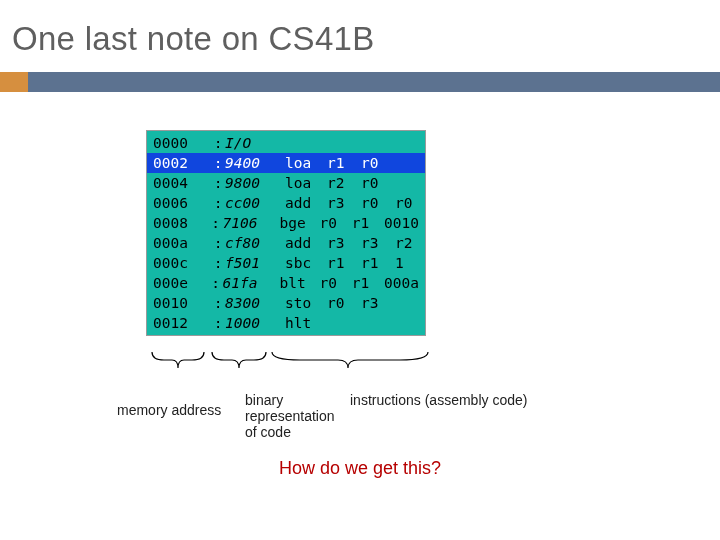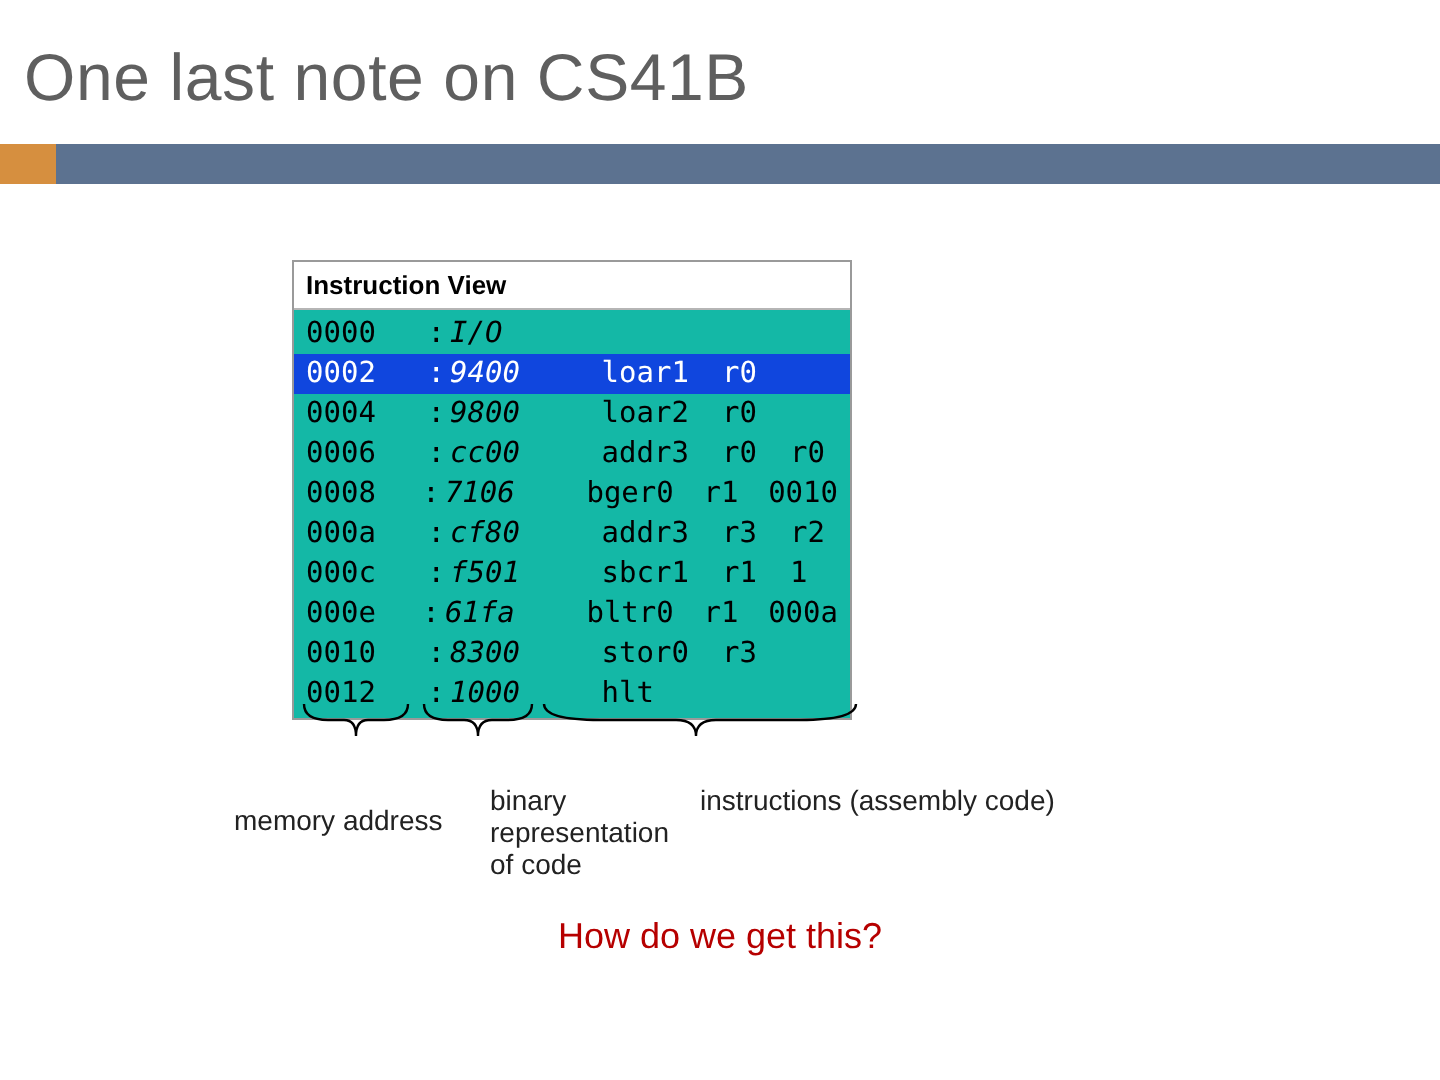--- a/index.html
+++ b/index.html
@@ -69,21 +69,21 @@
     white-space: pre;
     padding: 0 6px;
   }
   .iv-row.sel {
     background: #1046de;
     color: #ffffff;
   }
   .addr { width: 52px; }
   .colon { width: 20px; }
   .hexv { width: 60px; font-style: italic; }
-  .mn { width: 42px; text-align: right; }
+  .mn { width: 42px; }
   .a1 { width: 34px; }
   .a2 { width: 34px; }
   .a3 { }
 
   .braces {
     position: absolute;
     left: 150px;
     top: 348px;
     width: 280px;
     height: 30px;
@@ -131,21 +131,20 @@
 <body>
 
 <div class="slide">
   <div class="title">One last note on CS41B</div>
   <div class="divider-wrap">
     <div class="divider-orange"></div>
     <div class="divider-blue"></div>
   </div>
 
   <div class="instr-view">
-    <div class="iv-header">Instruction View</div>
     <div class="iv-body" id="iv-body">
         <div class="iv-row"><span class="addr">0000</span><span class="colon"> : </span><span class="hexv">I/O</span><span class="mn"></span><span class="a1"></span><span class="a2"></span><span class="a3"></span></div>
         <div class="iv-row sel"><span class="addr">0002</span><span class="colon"> : </span><span class="hexv">9400</span><span class="mn">loa</span><span class="a1">r1</span><span class="a2">r0</span><span class="a3"></span></div>
         <div class="iv-row"><span class="addr">0004</span><span class="colon"> : </span><span class="hexv">9800</span><span class="mn">loa</span><span class="a1">r2</span><span class="a2">r0</span><span class="a3"></span></div>
         <div class="iv-row"><span class="addr">0006</span><span class="colon"> : </span><span class="hexv">cc00</span><span class="mn">add</span><span class="a1">r3</span><span class="a2">r0</span><span class="a3">r0</span></div>
         <div class="iv-row"><span class="addr">0008</span><span class="colon"> : </span><span class="hexv">7106</span><span class="mn">bge</span><span class="a1">r0</span><span class="a2">r1</span><span class="a3">0010</span></div>
         <div class="iv-row"><span class="addr">000a</span><span class="colon"> : </span><span class="hexv">cf80</span><span class="mn">add</span><span class="a1">r3</span><span class="a2">r3</span><span class="a3">r2</span></div>
         <div class="iv-row"><span class="addr">000c</span><span class="colon"> : </span><span class="hexv">f501</span><span class="mn">sbc</span><span class="a1">r1</span><span class="a2">r1</span><span class="a3">1</span></div>
         <div class="iv-row"><span class="addr">000e</span><span class="colon"> : </span><span class="hexv">61fa</span><span class="mn">blt</span><span class="a1">r0</span><span class="a2">r1</span><span class="a3">000a</span></div>
         <div class="iv-row"><span class="addr">0010</span><span class="colon"> : </span><span class="hexv">8300</span><span class="mn">sto</span><span class="a1">r0</span><span class="a2">r3</span><span class="a3"></span></div>

